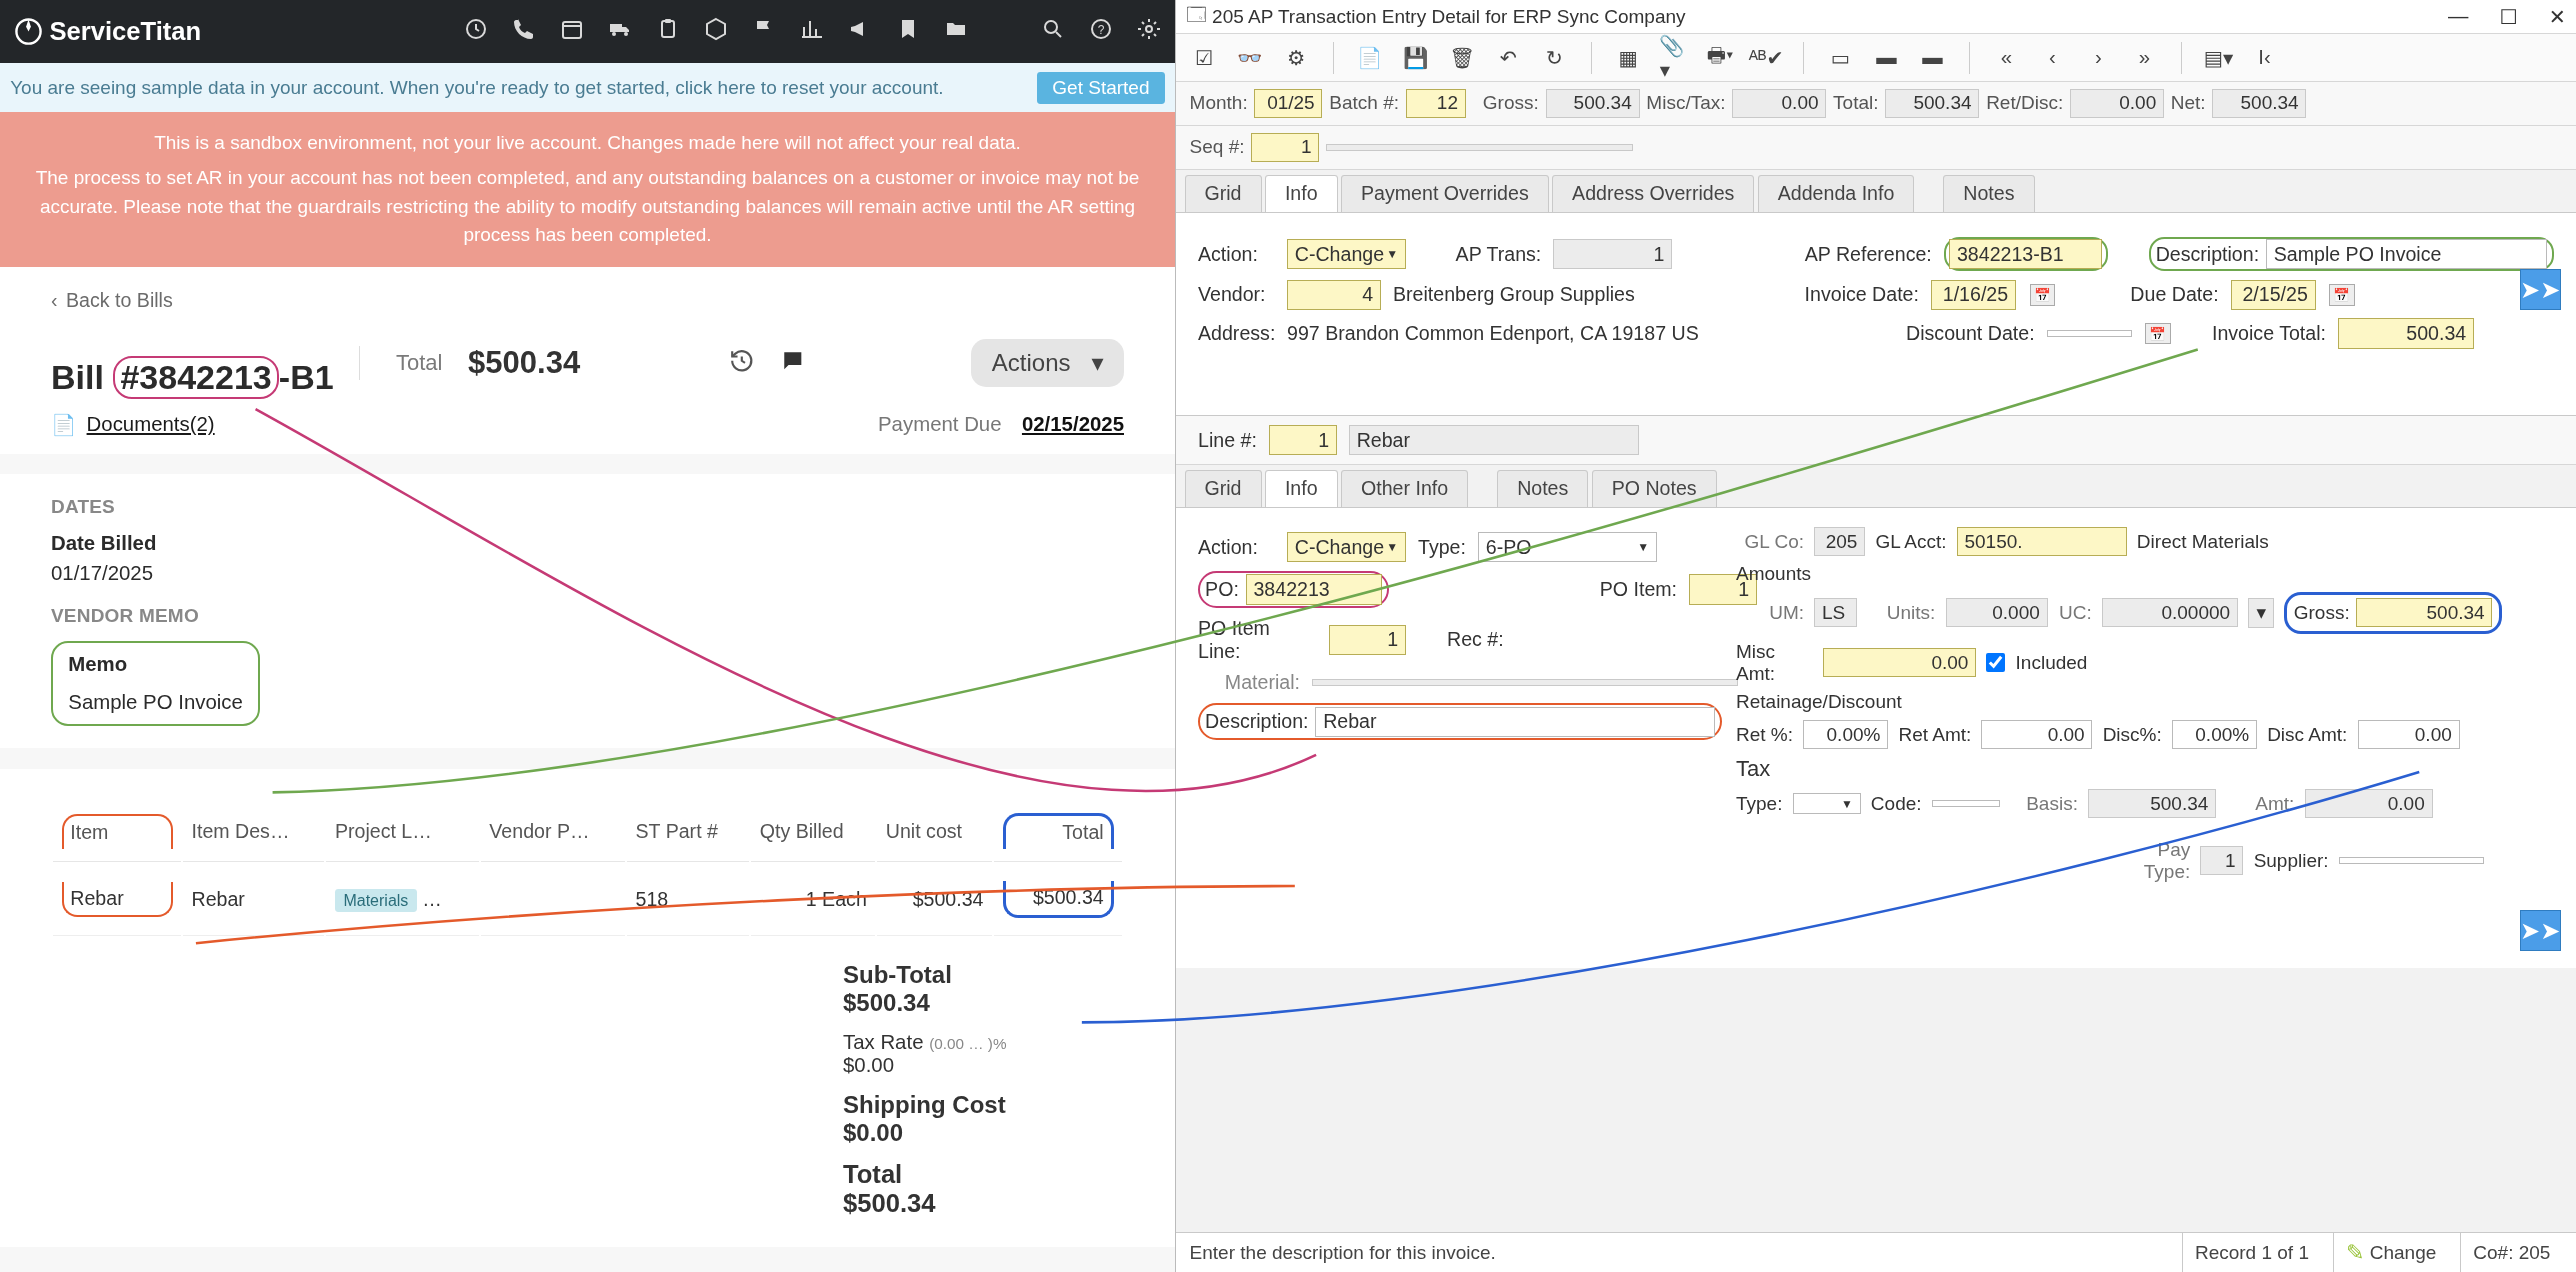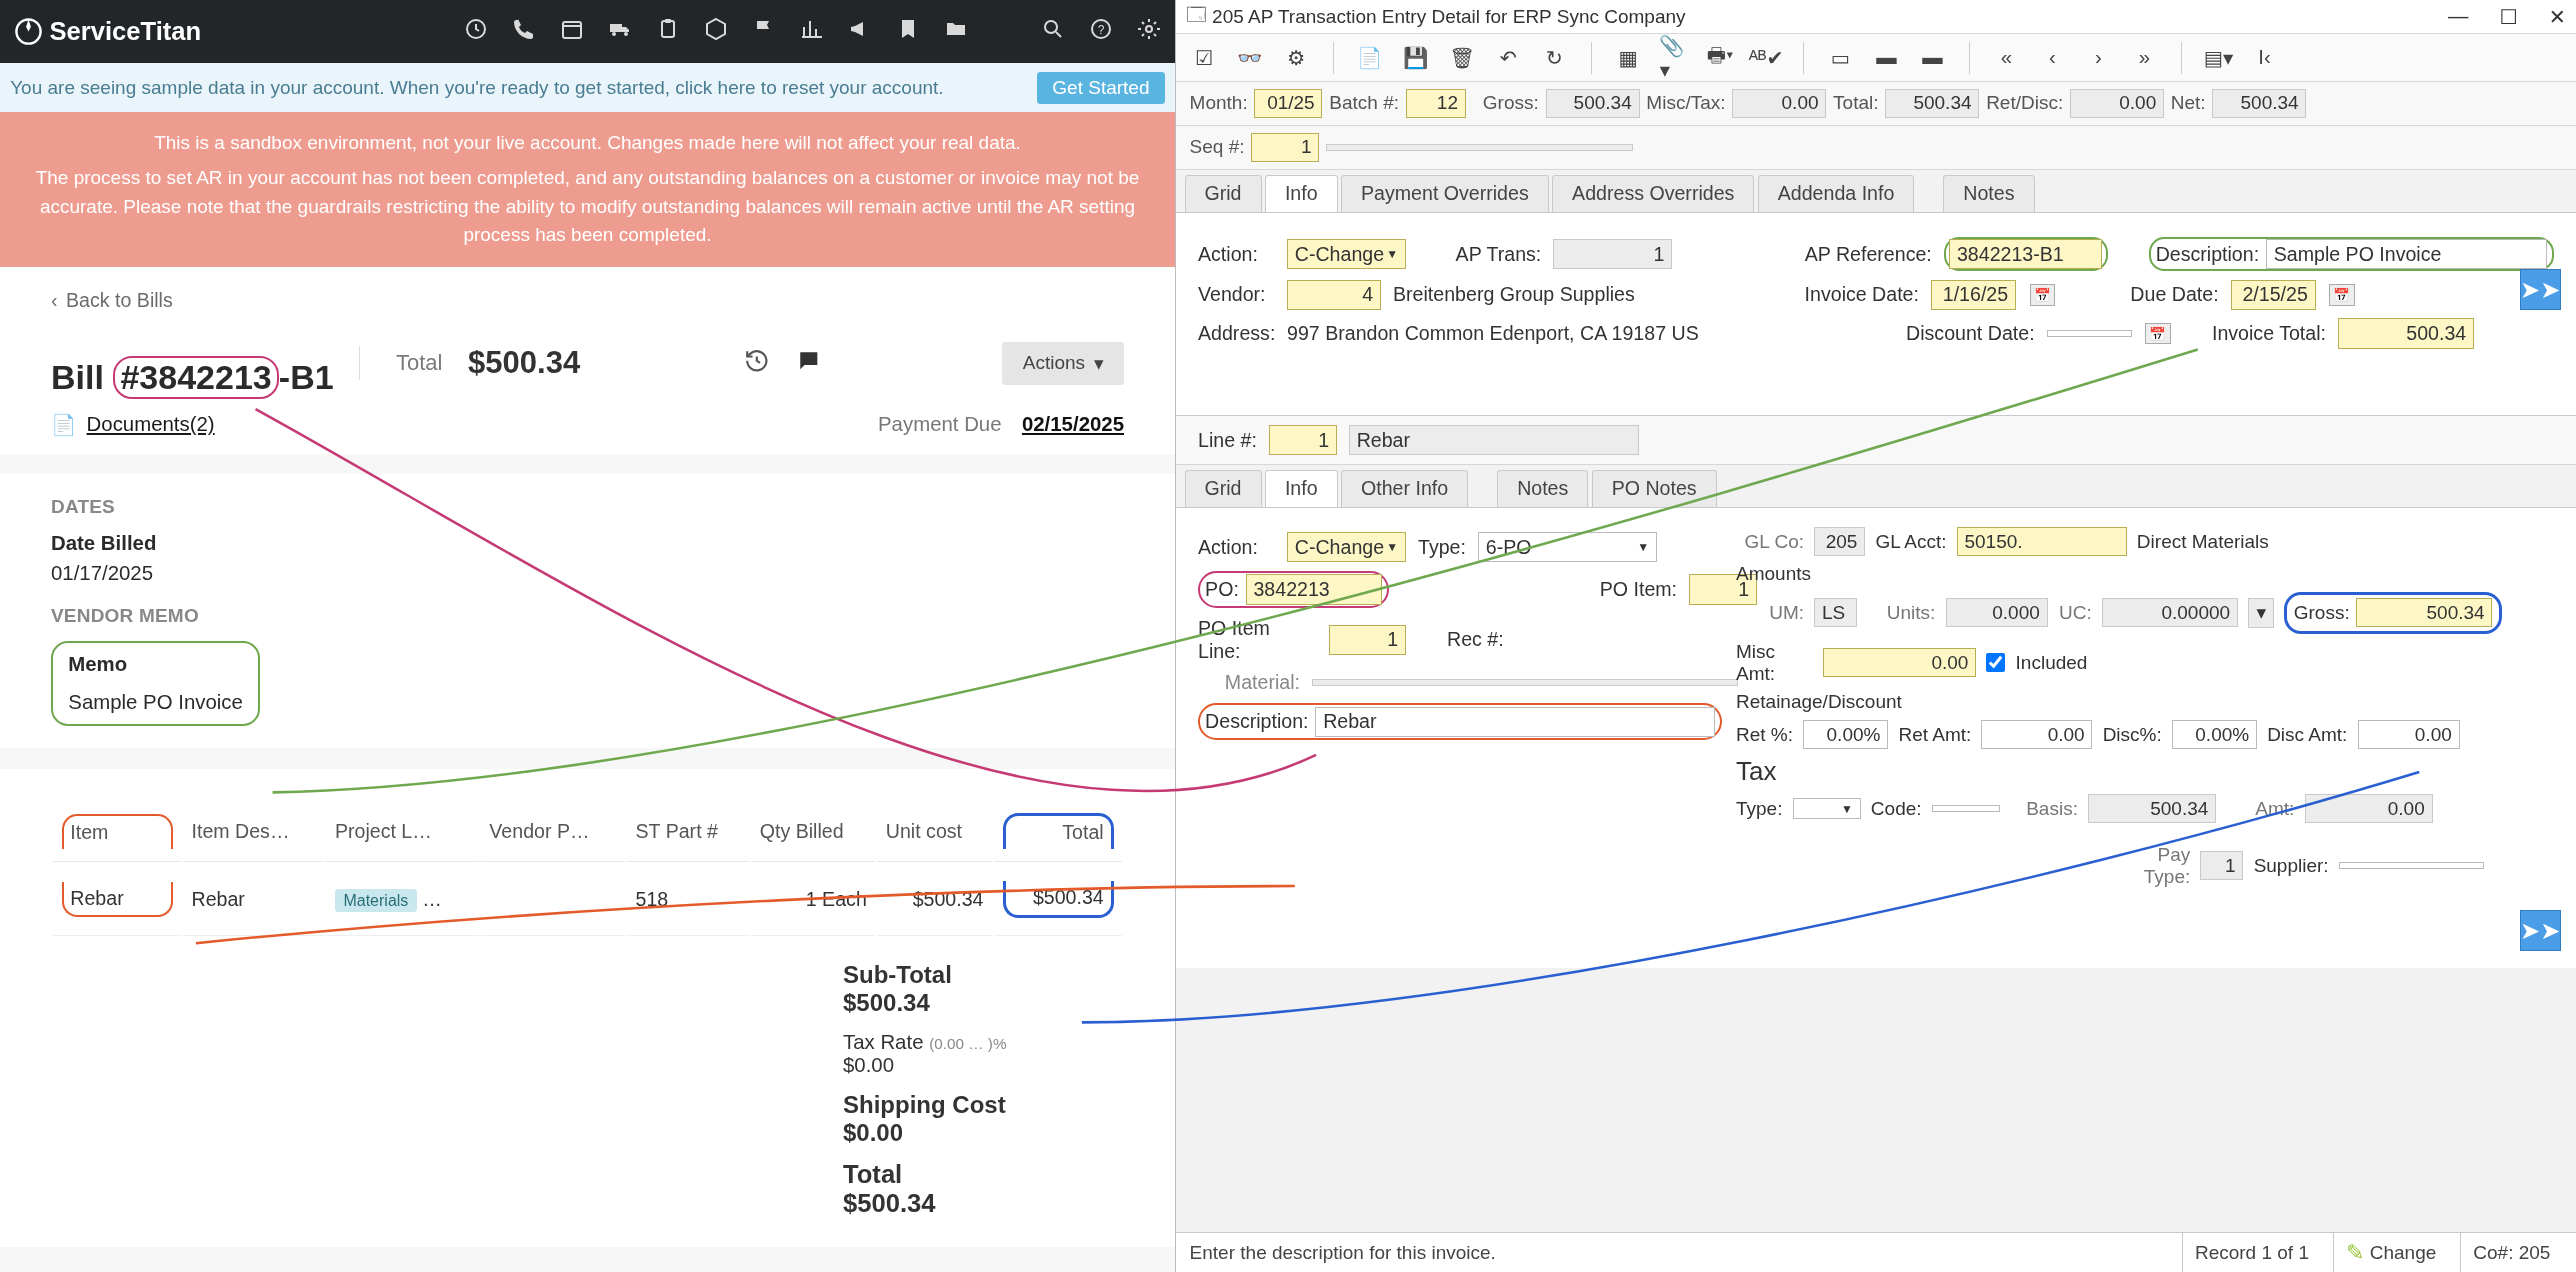--- a/index.html
+++ b/index.html
@@ -18,21 +18,21 @@
   .st-warnbar { background:#ed9c8f; color:#fff; font-size:19px; padding:15.3px 34px; text-align:center; line-height:1.5; }
   .st-warnbar p { margin:1.7px 0; }
 
   .st-billcard { background:#fff; margin:0; padding:22px 51px 17px 51px; }
   .st-back { color:#6b6b6b; font-size:19.6px; display:flex; align-items:center; gap:8.5px; margin-bottom:15.3px; }
   .st-headrow { display:flex; align-items:center; gap:25.6px; }
   .st-billtitle { font-size:34px; font-weight:700; color:#2b2b2b; }
   .po-circ-red { border:2.6px solid #c53a75; border-radius:19px; padding:0 5.1px; display:inline-block;margin-top:29px; }
   .st-total-label { font-size:22px; color:#7a7a7a; margin-left:10.2px; }
   .st-total-val { font-size:31px; font-weight:700; }
-  .st-actionsbtn { margin-left:auto; background:#e5e5e5; border-radius:3px; padding:10.2px 20.4px; font-size:19px; color:#444; display:flex; align-items:center; gap:9px;}
+  .st-actionsbtn { margin-left:auto; background:#e5e5e5; border-radius:15px; padding:10.2px 20.4px; font-size:24px; color:#444; display:flex; align-items:center; gap:21px;}
   .st-headicons { display:flex; gap:25.6px; align-items:center; margin-left:auto; margin-right:17px; color:#555; }
   .st-headicons svg { width:25.6px; height:25.6px; }
 
   .st-docline { display:flex; align-items:center; gap:10.2px; margin-top:13.6px; font-size:20.4px; }
   .st-docline a { color:#1a1a1a; text-decoration:underline; }
   .st-paydue { margin-left:auto; color:#777; font-size:20.4px; }
   .st-paydue-date { color:#111; text-decoration:underline; font-weight:600; margin-left:10.2px; }
 
   .st-section { background:#fff; margin-top:20.4px; padding:22px 51px; }
   .st-sec-label { font-size:19px; color:#888; font-weight:600; letter-spacing:0.2px; margin-bottom:13.6px; }
@@ -481,21 +481,21 @@
       <div class="amt-row">
         <span class="amt-lab2">Ret %:</span>
         <span class="erp-inp-white" style="min-width:85px;text-align:right">0.00%</span>
         <span class="amt-lab2">Ret Amt:</span>
         <span class="erp-inp-white" style="min-width:111px;text-align:right">0.00</span>
         <span class="amt-lab2">Disc%:</span>
         <span class="erp-inp-white" style="min-width:85px;text-align:right">0.00%</span>
         <span class="amt-lab2">Disc Amt:</span>
         <span class="erp-inp-white" style="min-width:102px;text-align:right">0.00</span>
       </div>
-      <div style="font-size:26px">Tax</div>
+      <div style="font-size:22px">Tax</div>
       <div class="amt-row">
         <span class="amt-lab2">Type:</span>
         <span class="erp-select" style="min-width:68px;background:#fff;border-color:#bababa">
             <span></span>
             <span class="car">▼</span>
           </span>
         <span class="amt-lab2">Code:</span>
         <span class="erp-inp-white" style="min-width:68px"></span>
         <span class="amt-lab">Basis:</span>
         <span class="erp-ro" style="min-width:128px">500.34</span>

